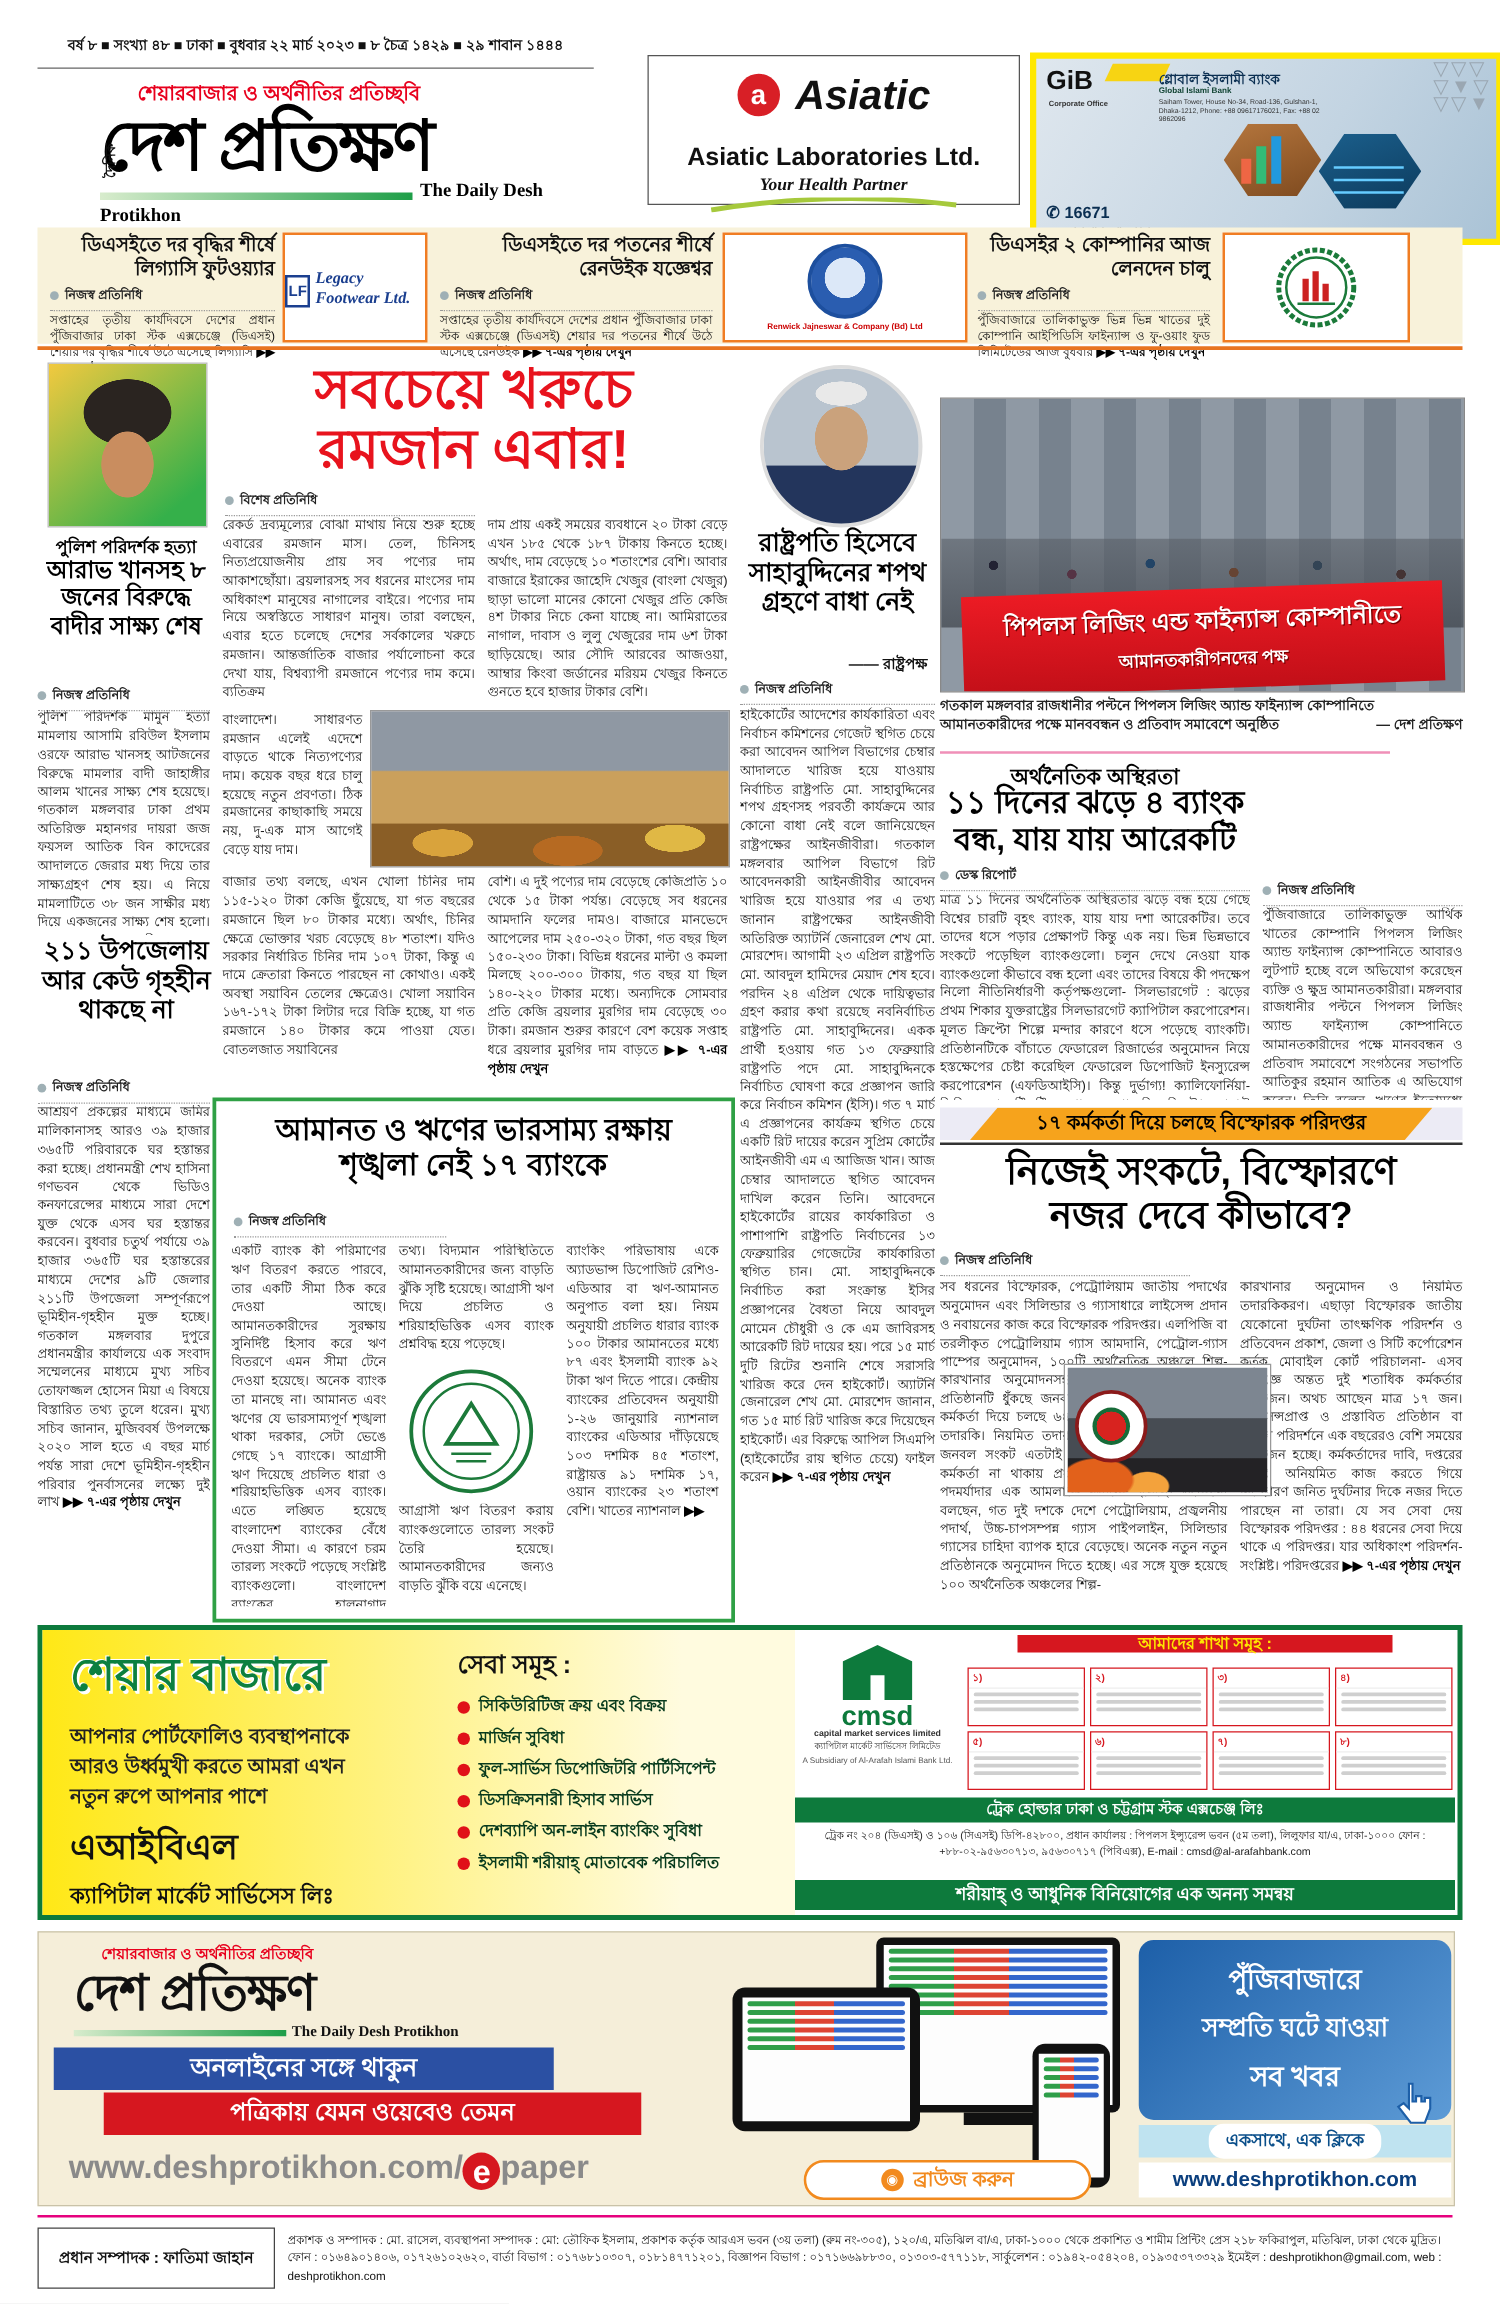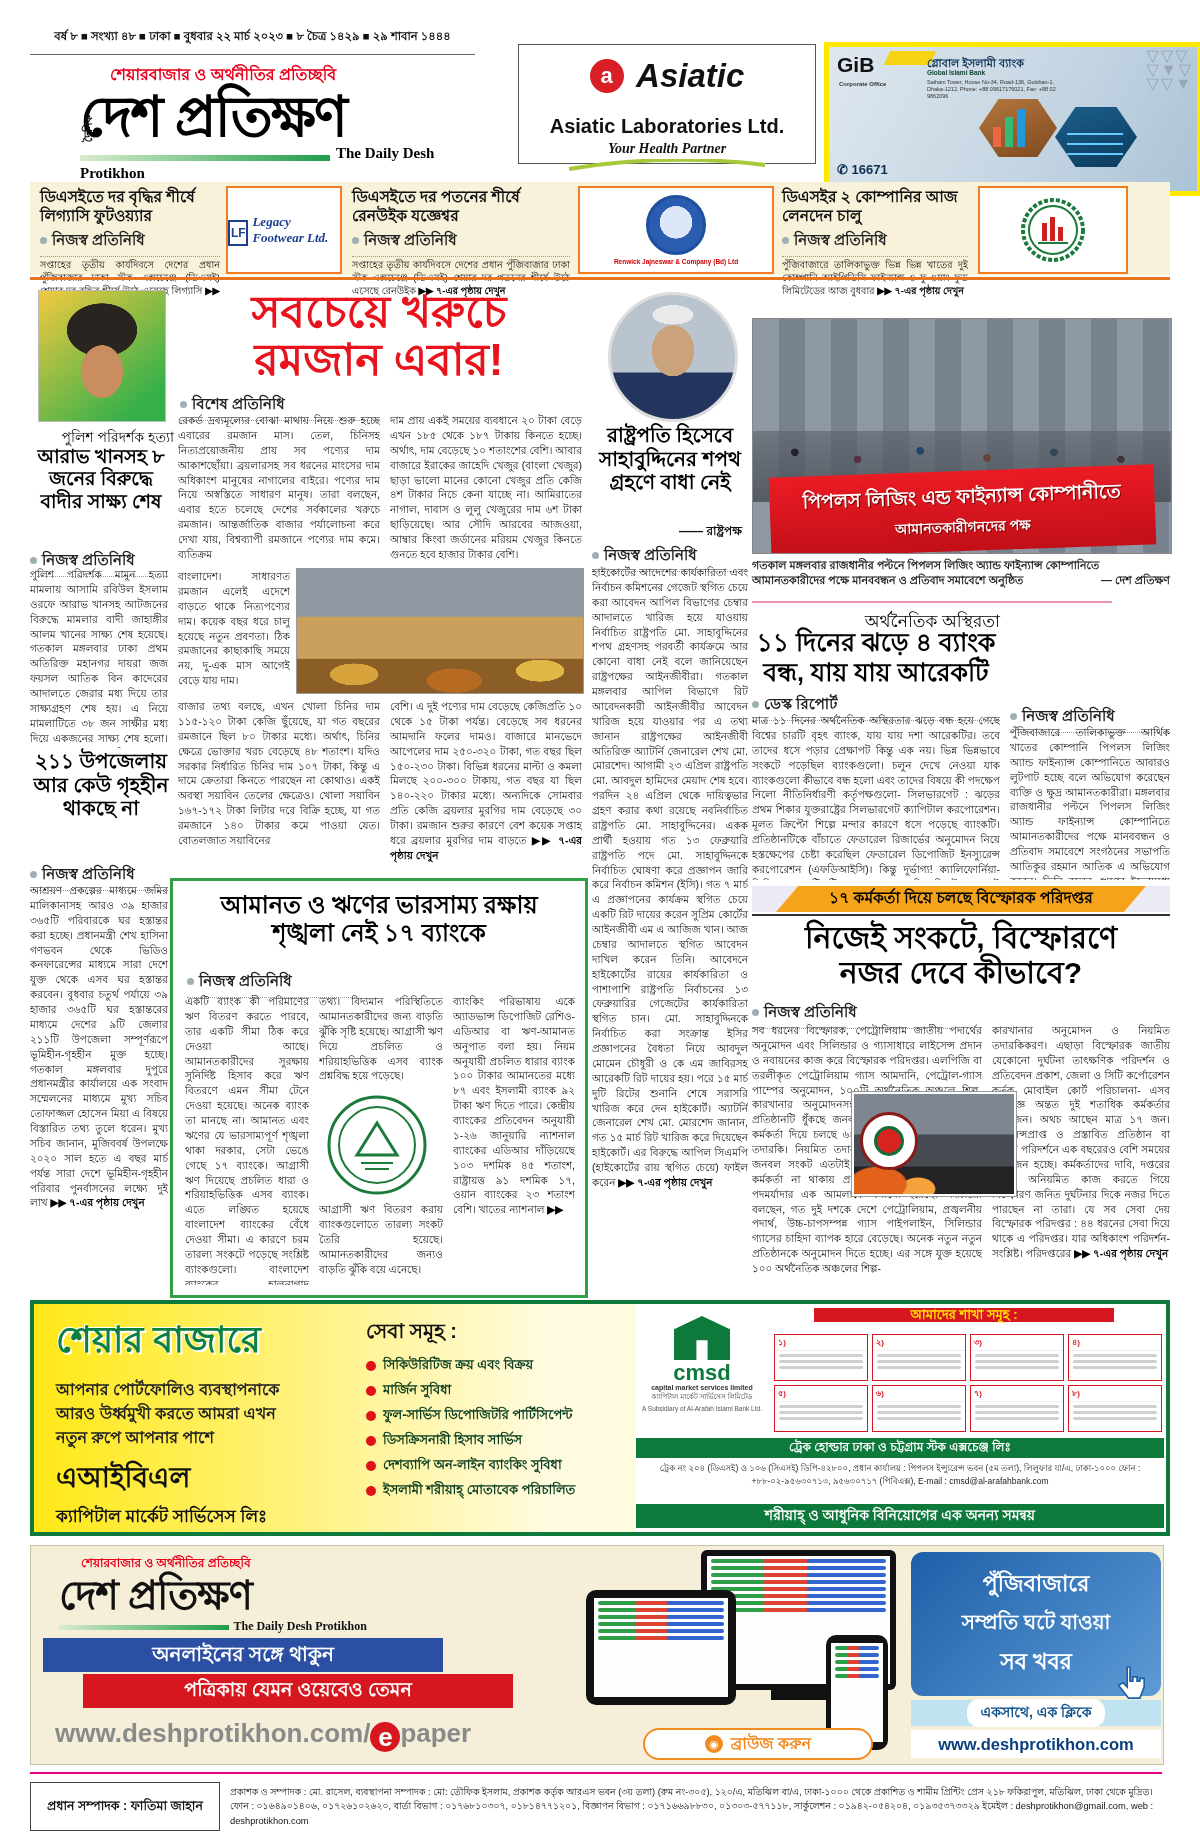--- a/index.html
+++ b/index.html
@@ -1,35 +1,35 @@
 <!DOCTYPE html>
 <html><head>
 <meta charset="utf-8">
 <style>
   html,body{margin:0;padding:0;background:#e8e8e8;}
   #page{position:relative;width:1200px;height:1843px;background:#ffffff;margin:0 auto;overflow:hidden;
         font-family:"Liberation Sans",sans-serif;color:#111;}
   .abs{position:absolute;}
   .hl{font-weight:bold;color:#000;line-height:1.18;text-align:center;}
-  .byl{display:flex;align-items:center;gap:5px;font-weight:bold;font-size:15px;color:#222;
+  .byl{display:flex;align-items:center;gap:5px;font-weight:bold;font-size:10px;color:#222;
        border-bottom:1px dotted #999;padding-bottom:3px;}
   .byl .dot{width:7px;height:7px;border-radius:50%;background:#9fb0b5;flex:0 0 auto;}
   .bd{font-size:10.4px;line-height:1.43;text-align:justify;color:#151515;overflow:hidden;}
   .more{font-weight:bold;color:#000;}
-  .kick{font-weight:normal;text-align:right;color:#000;}
+  .kick{font-weight:bold;text-align:center;color:#000;}
   .ph{overflow:hidden;}
   .rule{background:#e87420;}
   
   #mast-tag{color:#e8001d;font-weight:bold;font-size:16px;padding-left:30px;}
   #mast-logo{font-size:56px;font-weight:900;letter-spacing:-2px;line-height:1.0;color:#000;white-space:nowrap;}
   #mast-daily{position:absolute;left:-4px;top:30px;transform:rotate(-90deg);font-size:11px;font-weight:bold;}
   #mast-bar{height:6px;background:linear-gradient(90deg,#d8eccd,#1e9e48);margin-top:2px;width:250px;display:inline-block;}
   #mast-en{font-size:15px;font-weight:bold;color:#000;font-family:"Liberation Serif",serif;margin-left:6px;vertical-align:3px;}
   
-  .ts-title{font-size:15.5px;font-weight:bold;text-align:left;line-height:1.2;}
+  .ts-title{font-size:15.5px;font-weight:bold;text-align:right;line-height:1.2;}
   .ts-body{font-size:9.6px;line-height:1.35;text-align:justify;margin-top:2px;}
   .lgbox{background:#fff;border:2px solid #f07d22;display:flex;flex-direction:column;align-items:center;justify-content:center;}
   
   .svc{display:flex;align-items:center;gap:7px;font-size:13px;font-weight:bold;color:#083b1d;margin:4px 0;}
   .svc .rdot{width:10px;height:10px;border-radius:50%;background:#e01119;flex:0 0 auto;}
   .branchbox{width:92px;height:45px;border:1px solid #d6171f;background:#fff;font-size:7.5px;overflow:hidden;}
   .branchbox .bh{color:#d6171f;font-weight:bold;font-size:8px;padding:1px 3px;border-bottom:1px solid #eee;}
   .branchbox .gl{height:3px;background:#cfcfcf;margin:3px 4px;border-radius:2px;}
   .gband{background:#0d7a3c;color:#fff;font-weight:bold;display:flex;align-items:center;justify-content:center;}
   

